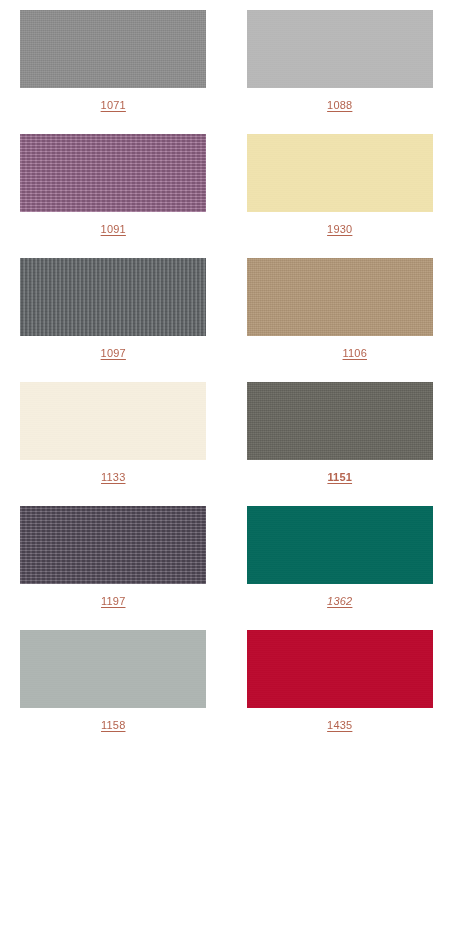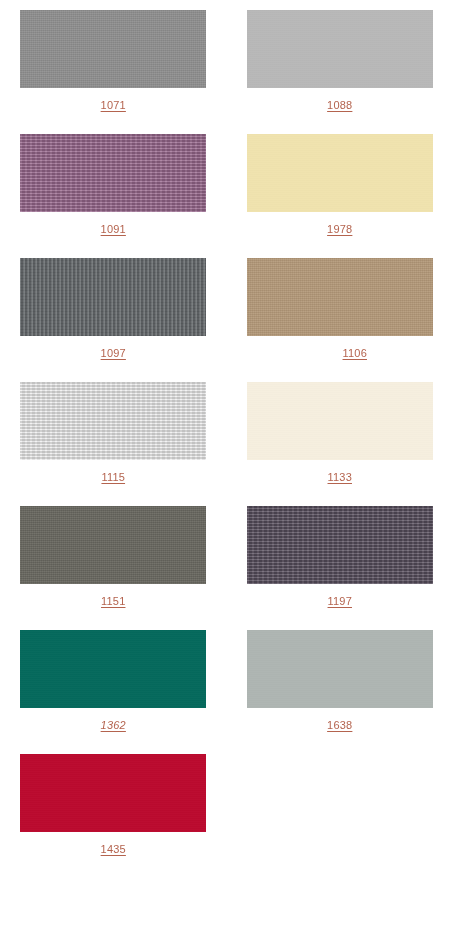--- a/index.html
+++ b/index.html
@@ -108,51 +108,47 @@
     <div class="swatch-cell">
       <div class="swatch-chip weave-flat" style="background: rgb(184, 184, 184);"></div>
       <a class="swatch-label" style="color: rgb(180, 99, 78);">1088</a>
     </div>
     <div class="swatch-cell">
       <div class="swatch-chip weave-horizontal" style="background: rgb(155, 107, 144);"></div>
       <a class="swatch-label" style="color: rgb(180, 99, 78);">1091</a>
     </div>
     <div class="swatch-cell">
       <div class="swatch-chip weave-flat" style="background: rgb(240, 227, 174);"></div>
-      <a class="swatch-label" style="color: rgb(180, 99, 78);">1978</a>
+      <a class="swatch-label" style="color: rgb(180, 99, 78);">1930</a>
     </div>
     <div class="swatch-cell">
       <div class="swatch-chip weave-vertical" style="background: rgb(99, 103, 106);"></div>
       <a class="swatch-label" style="color: rgb(180, 99, 78);">1097</a>
     </div>
     <div class="swatch-cell">
       <div class="swatch-chip weave-fine" style="background: rgb(179, 152, 120);"></div>
       <a class="swatch-label" style="color: rgb(180, 99, 78); margin-left: 30px;">1106</a>
     </div>
     <div class="swatch-cell">
-      <div class="swatch-chip weave-horizontal" style="background: rgb(240, 240, 241);"></div>
-      <a class="swatch-label" style="color: rgb(180, 99, 78);">1115</a>
-    </div>
-    <div class="swatch-cell">
       <div class="swatch-chip weave-flat" style="background: rgb(246, 239, 223);"></div>
       <a class="swatch-label" style="color: rgb(180, 99, 78);">1133</a>
     </div>
     <div class="swatch-cell">
       <div class="swatch-chip weave-fine" style="background: rgb(103, 102, 94);"></div>
-      <a class="swatch-label" style="color: rgb(180, 99, 78);">1151</a>
+      <a class="swatch-label" style="color: rgb(180, 99, 78); font-weight: bold;">1151</a>
     </div>
     <div class="swatch-cell">
       <div class="swatch-chip weave-horizontal" style="background: rgb(90, 81, 96);"></div>
       <a class="swatch-label" style="color: rgb(180, 99, 78); text-align: right;">1197</a>
     </div>
     <div class="swatch-cell">
       <div class="swatch-chip weave-flat" style="background: rgb(5, 105, 92);"></div>
       <a class="swatch-label" style="color: rgb(180, 99, 78); font-style: italic;">1362</a>
     </div>
     <div class="swatch-cell">
       <div class="swatch-chip weave-flat" style="background: rgb(174, 181, 178);"></div>
-      <a class="swatch-label" style="color: rgb(180, 99, 78);">1638</a>
+      <a class="swatch-label" style="color: rgb(180, 99, 78);">1158</a>
     </div>
     <div class="swatch-cell">
       <div class="swatch-chip weave-flat" style="background: rgb(187, 10, 46);"></div>
       <a class="swatch-label" style="color: rgb(180, 99, 78); text-decoration: underline;">1435</a>
     </div>
   </div>
 
 </body></html>

